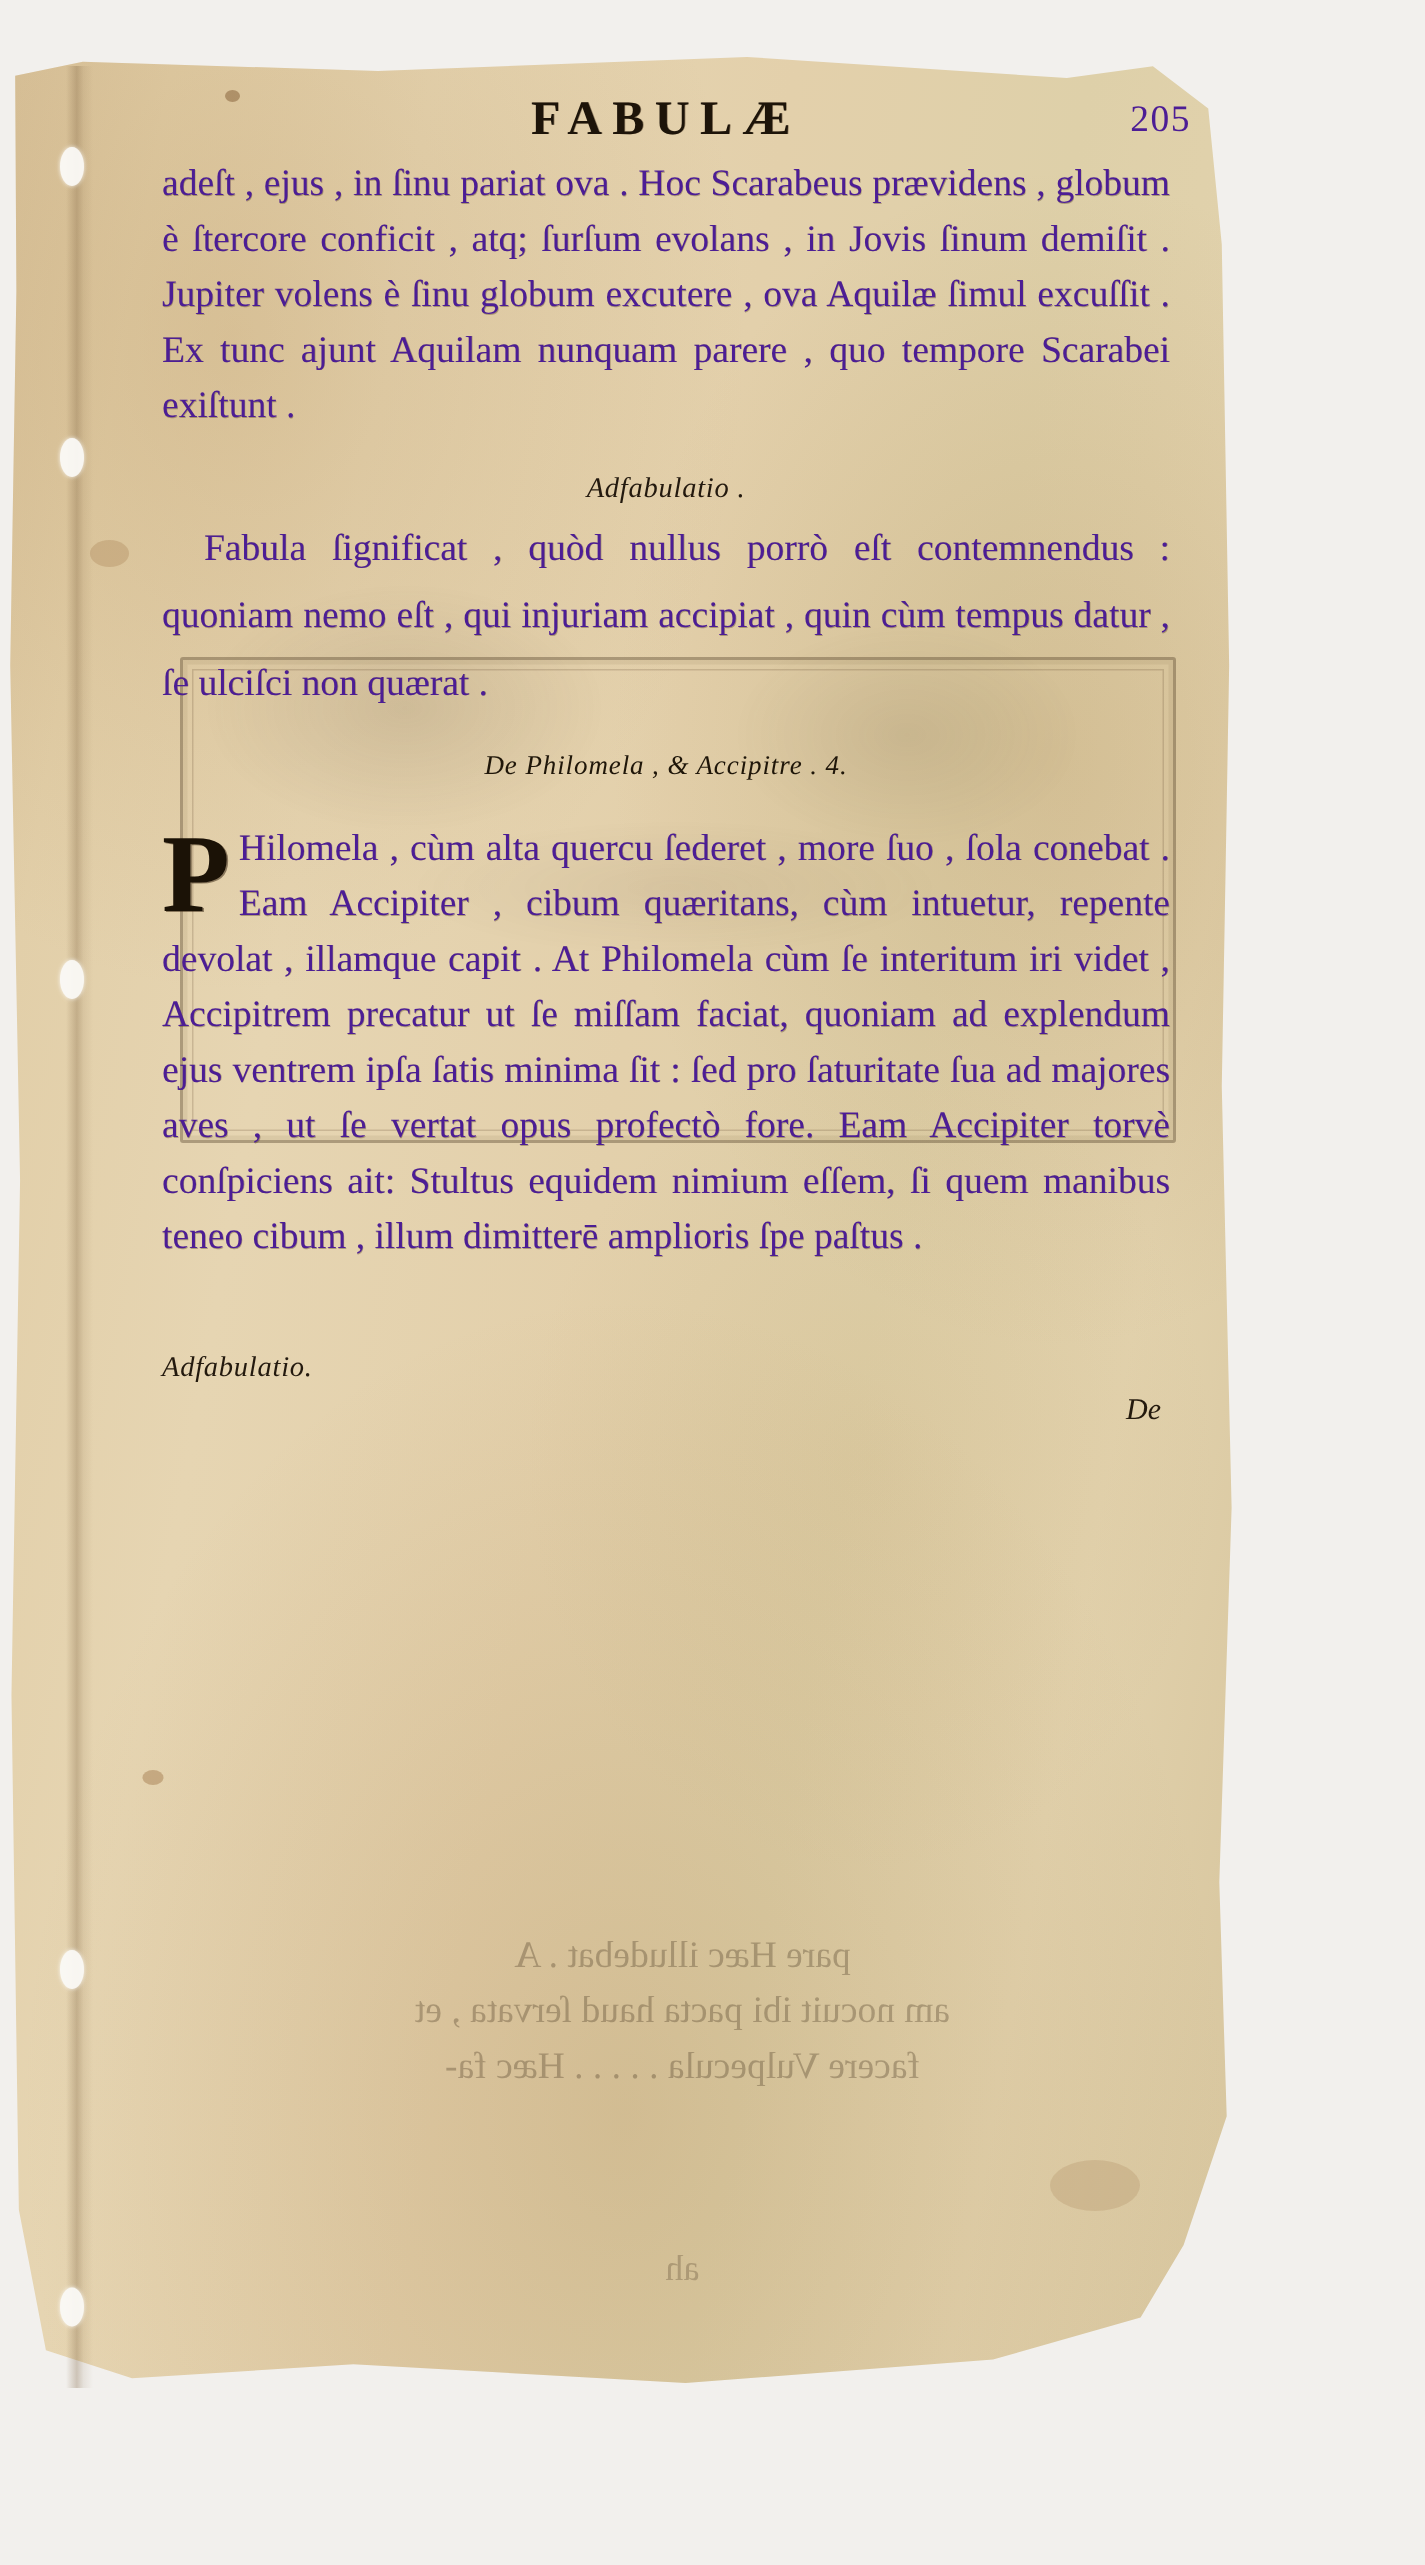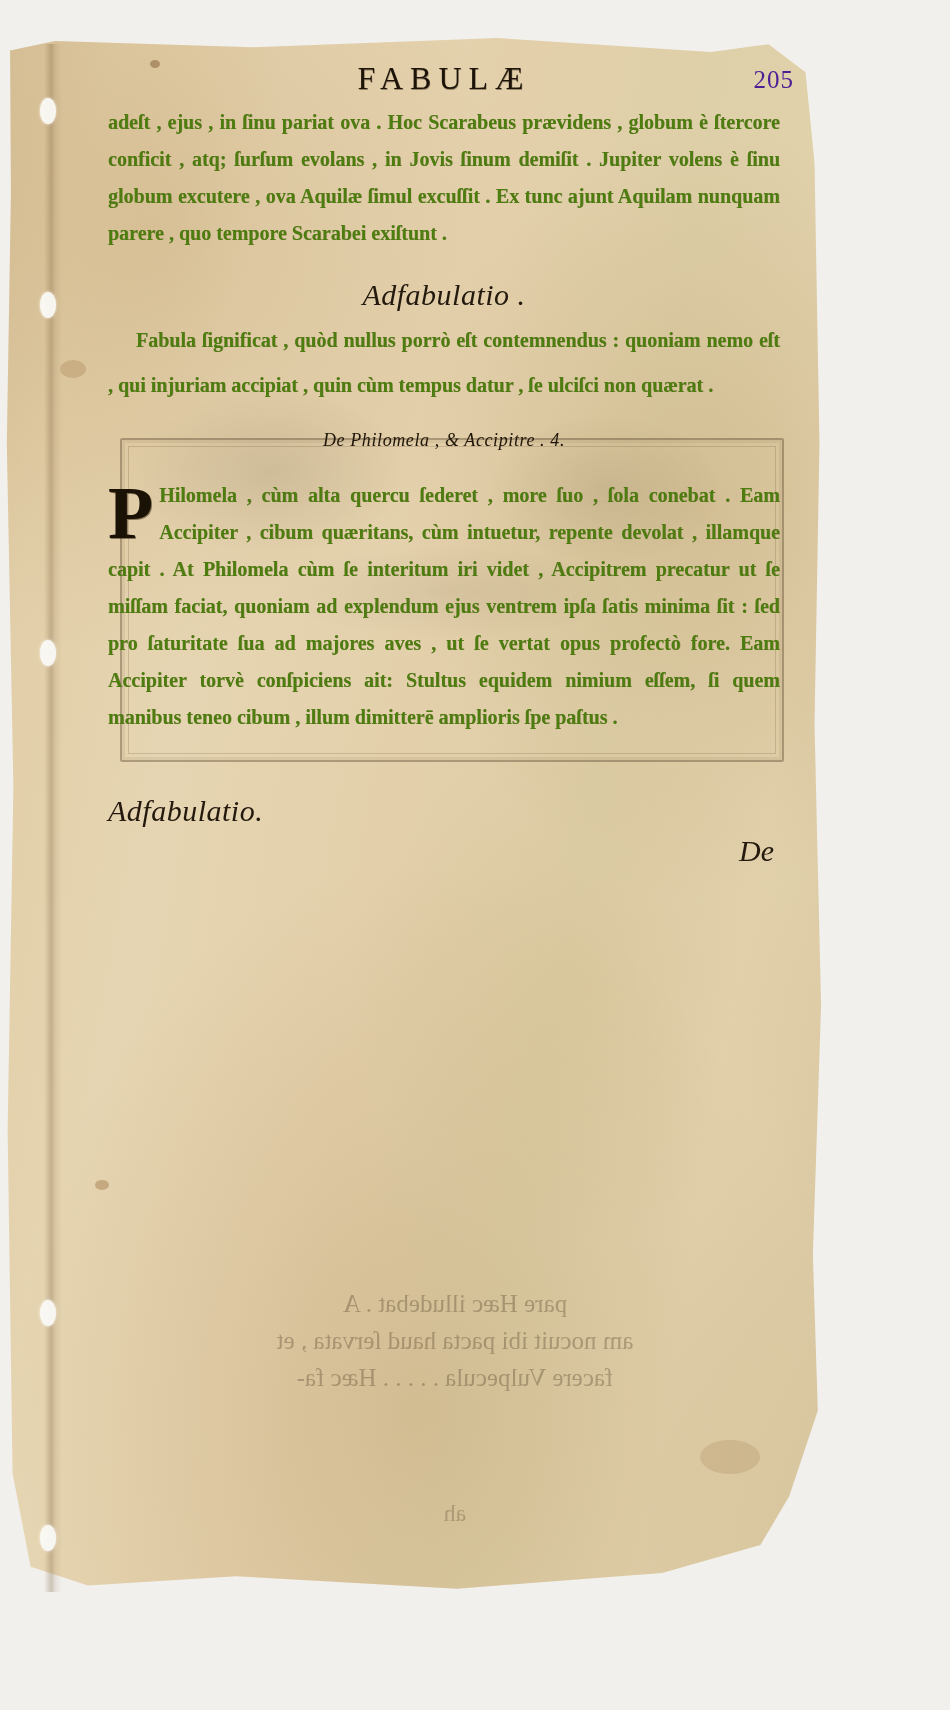--- a/index.html
+++ b/index.html
@@ -84,53 +84,52 @@
 
   .hdr {
     display: flex;
     align-items: baseline;
     justify-content: center;
     position: relative;
     height: 44px;
   }
   .hdr .title {
     font-size: 32px;
-    font-weight: normal;
+    font-weight: bold;
     letter-spacing: 7px;
     font-family: "Liberation Serif", serif;
     color: #1d1409;
     text-shadow: 0.5px 0.5px 0 rgba(60,40,20,0.45);
     text-align: right;
   }
   .hdr .pageno {
     position: absolute;
     right: -14px;
     top: 6px;
     font-size: 25px;
     letter-spacing: 1px;
     color: #4c1d95;
   }
 
   p.body {
     margin: 0;
-    font-size: 20px;
+    font-size: 25px;
     line-height: 37px;
     text-align: justify;
-    color: #4d7c0f;
+    color: #4c1d95;
     text-shadow: 0.4px 0.4px 0 rgba(70,48,24,0.35);
-    font-weight: bold;
     -webkit-font-smoothing: none;
   }
   p.body.tight { line-height: 45px; }
 
   .sect-label {
     margin: 26px 0 6px 0;
     text-align: center;
     font-style: italic;
-    font-size: 30px;
+    font-size: 19px;
     letter-spacing: 0.5px;
     color: #23190e;
   }
 
   .chapter-head {
     margin: 22px 0 0 0;
     text-align: center;
     font-style: italic;
     font-size: 18px;
     letter-spacing: 0.6px;
@@ -186,21 +185,21 @@
     margin-top: 2px;
     color: #1b1206;
     font-family: "Liberation Serif", serif;
     text-shadow: 1px 1px 0 rgba(50,32,14,0.5);
   }
 
   .tail {
     margin-top: 4px;
     text-align: right;
     font-style: italic;
-    font-size: 30px;
+    font-size: 20px;
     padding-right: 6px;
     color: #241a0e;
   }
 
   
   .showthrough {
     position: absolute;
     left: 120px;
     top: 1285px;
     width: 670px;

